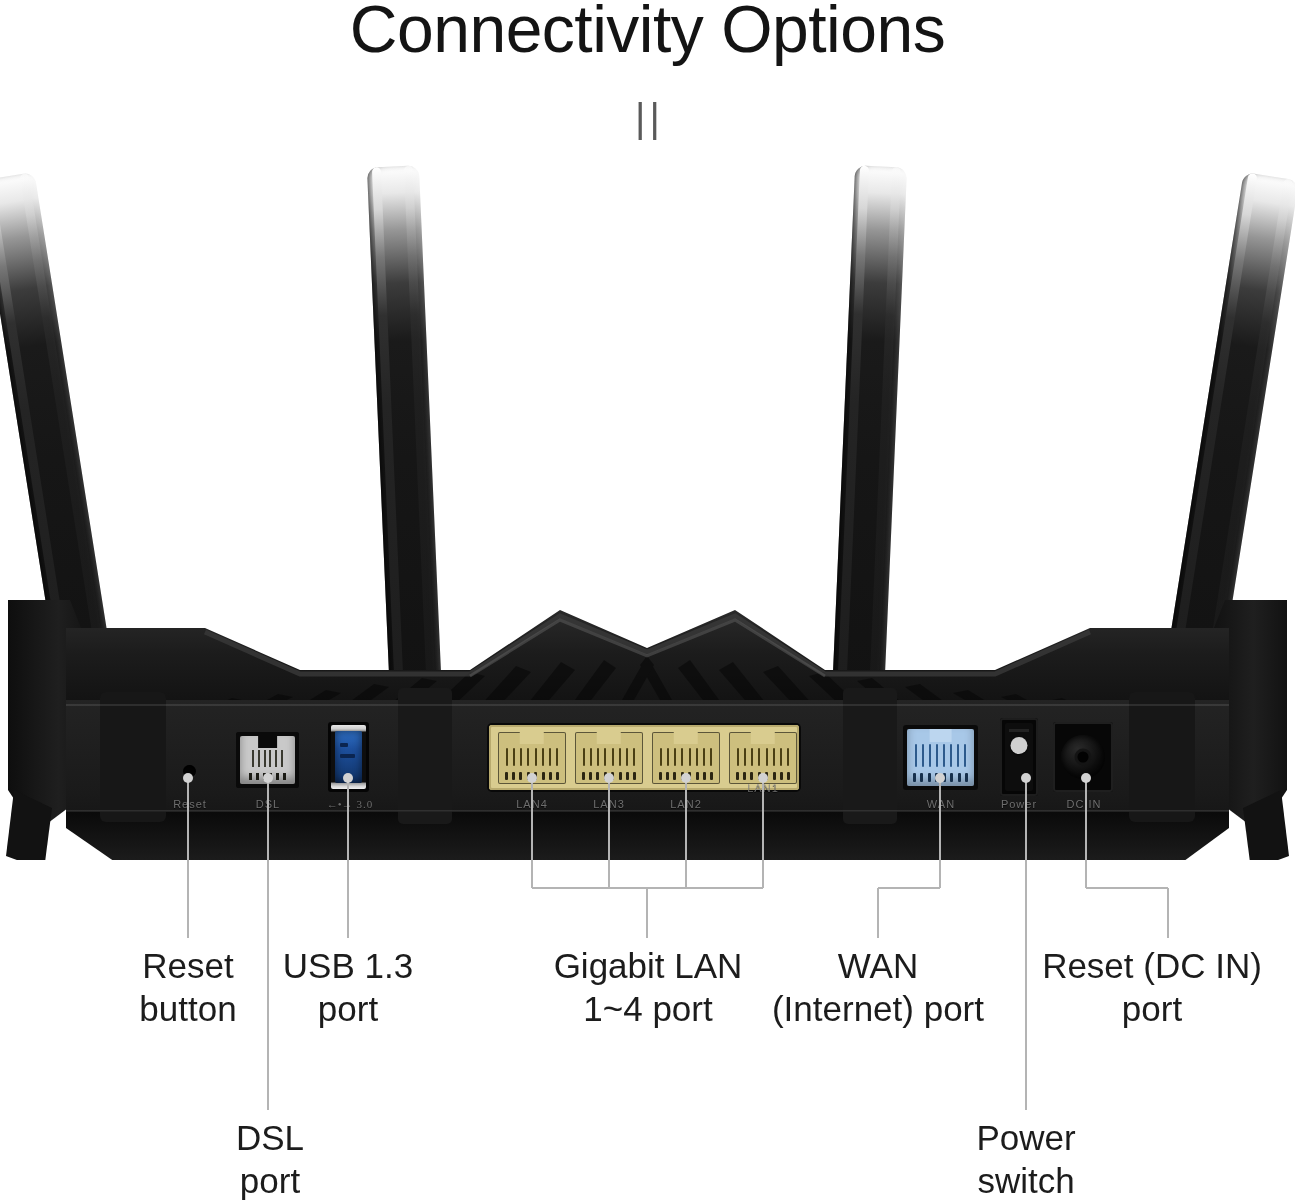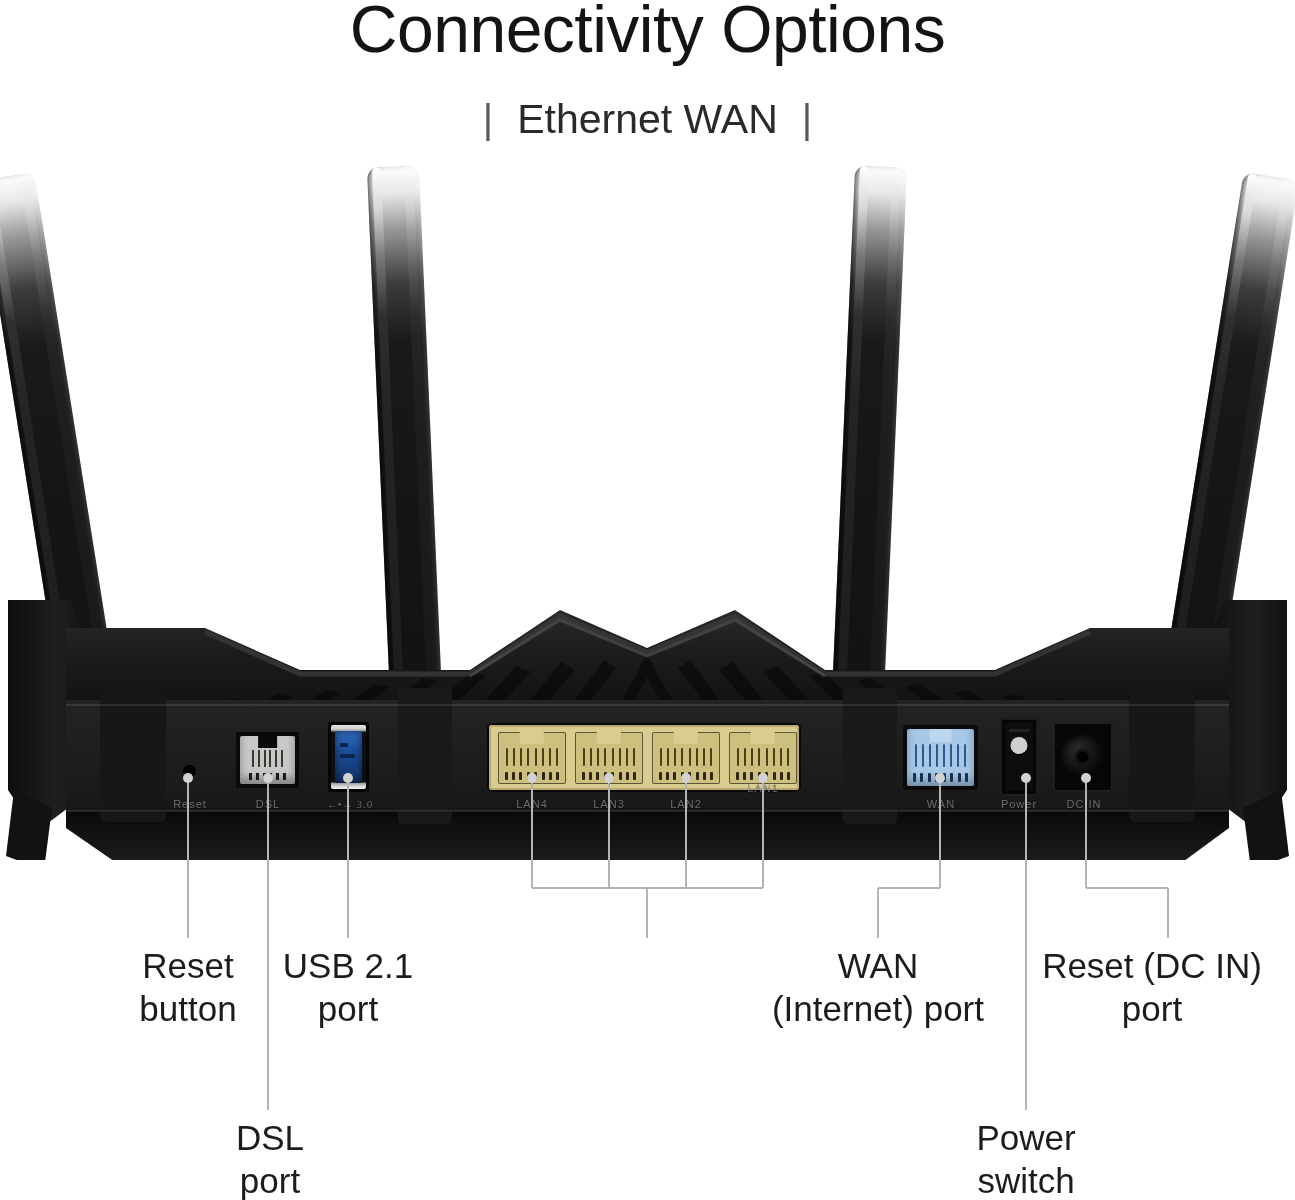--- a/index.html
+++ b/index.html
@@ -80,21 +80,20 @@
 </style>
 </head>
 <body>
 
 <div class="stage">
 
   <div class="title">Connectivity Options</div>
 
   <div class="subtitle-row">
     <span class="sub-sep">|</span>
-    <span class="sub-item">Ethernet WAN</span>
     <span class="sub-sep">|</span>
   </div>
 
   <div class="router">
 
     <div class="ant" style="left:60px;top:10px;width:56px;height:520px;transform:rotate(-9deg);">
       <div class="blade"></div>
       <div class="edge l"></div>
       <div class="edge r"></div>
     </div>
@@ -430,23 +429,25 @@
       <circle cx="763" cy="778" r="5"></circle>
       <circle cx="940" cy="778" r="5"></circle>
       <circle cx="1026" cy="778" r="5"></circle>
       <circle cx="1086" cy="778" r="5"></circle>
     </g>
   </svg>
 
   <div class="callout" style="left:98px;top:945px;width:180px;">Reset
 button</div>
 
-  <div class="callout" style="left:258px;top:945px;width:180px;">USB 2.1
+  <div class="callout" style="left:258px;top:945px;width:180px;">USB 1.3
 port</div>
 
+  <div class="callout" style="left:506px;top:945px;width:284px;">Gigabit LAN
+1~4 port</div>
 
   <div class="callout" style="left:742px;top:945px;width:272px;">WAN
 (Internet) port</div>
 
   <div class="callout" style="left:1018px;top:945px;width:268px;">Reset (DC IN)
 port</div>
 
   <div class="callout" style="left:180px;top:1117px;width:180px;">DSL
 port</div>
 

